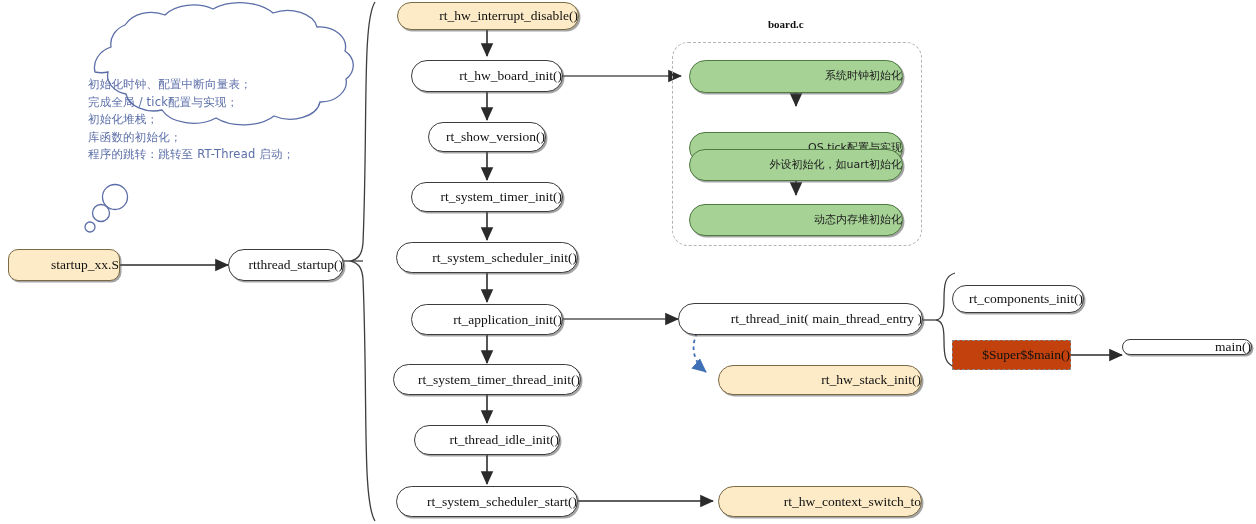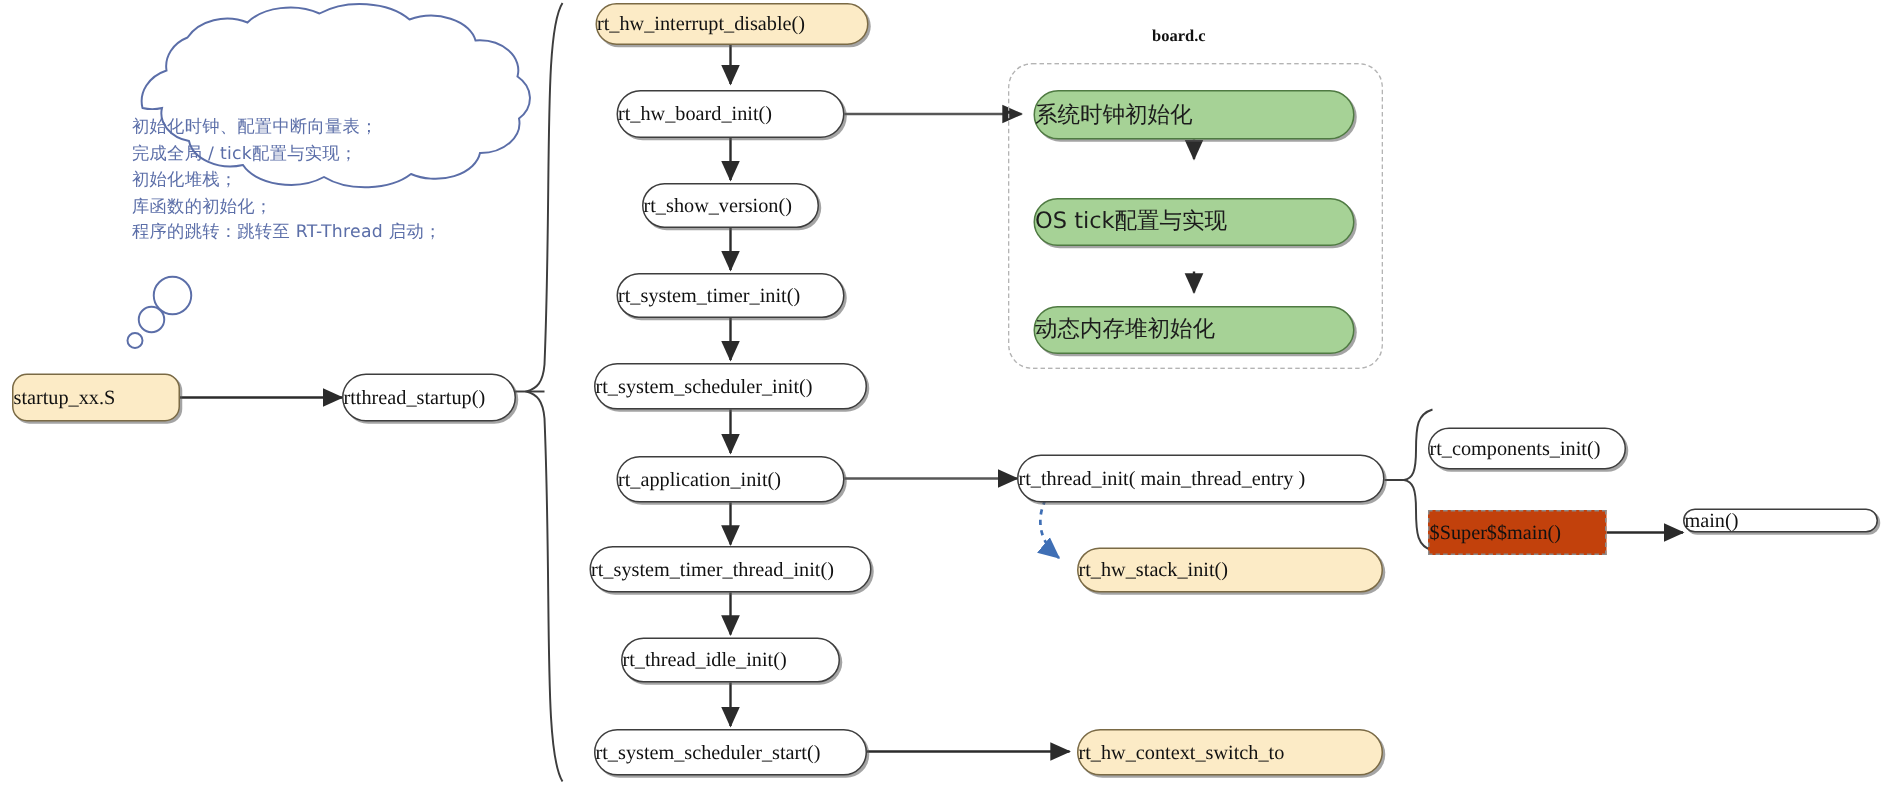--- a/index.html
+++ b/index.html
@@ -1,27 +1,27 @@
 <!DOCTYPE html>
 <html><head>
 <meta charset="utf-8">
 <style>
   html,body{margin:0;padding:0;background:#ffffff;}
   body{font-family:"Liberation Serif", serif;}
   #canvas{position:relative;width:1256px;height:524px;background:#ffffff;overflow:hidden;}
   svg.layer{position:absolute;left:0;top:0;width:1256px;height:524px;pointer-events:none;}
 
   .node{position:absolute;box-sizing:border-box;display:flex;align-items:center;
-        justify-content:flex-start;text-align:center;border:1.4px solid #3d3d3d;
+        justify-content:flex-end;text-align:center;border:1.4px solid #3d3d3d;
         border-radius:16px;background:#ffffff;color:#111;
         font-family:"Liberation Serif", serif;font-size:13.5px;line-height:1.15;
         box-shadow:1.5px 1.5px 0 rgba(90,90,90,.55);}
   .node.yellow{background:#fcebc6;border-color:#7a6a45;}
   .node.green{background:#a6d296;border-color:#4f7a42;border-radius:18px;}
-  .node.green span{font-family:"DejaVu Sans","Liberation Sans",sans-serif;font-size:15px;color:#1c1c1c;}
+  .node.green span{font-family:"DejaVu Sans","Liberation Sans",sans-serif;font-size:11px;color:#1c1c1c;}
   .node.dashed{border:1.3px dashed #8a8a8a;border-radius:0;background:#c2410c;box-shadow:none;}
 
   .group-box{position:absolute;box-sizing:border-box;border:1.3px dashed #b4b4b4;
              border-radius:16px;background:transparent;}
   .group-title{position:absolute;font-family:"Liberation Serif",serif;font-weight:bold;
                font-size:11px;color:#111;}
 
   .cloud-text{position:absolute;color:#5b6ea8;
               font-family:"DejaVu Sans","Liberation Sans",sans-serif;
               font-size:11.5px;line-height:17.5px;white-space:pre;letter-spacing:.2px;}
@@ -153,20 +153,23 @@
 
   <div class="group-box" style="left:672px;top:42px;width:250px;height:204px;"></div>
   <div class="group-title" style="left:768px;top:18px;">board.c</div>
 
   <div class="node green" style="left:689px;top:60px;width:214px;height:33px;">
     <span>系统时钟初始化</span>
   </div>
   <div class="node green" style="left:689px;top:105px;width:214px;height:32px;margin-top:27px;">
     <span>OS tick配置与实现</span>
   </div>
+  <div class="node green" style="left:689px;top:149px;width:214px;height:32px;">
+    <span>外设初始化，如uart初始化</span>
+  </div>
   <div class="node green" style="left:689px;top:204px;width:214px;height:32px;">
     <span>动态内存堆初始化</span>
   </div>
 
   <div class="node" style="left:678px;top:303px;width:245px;height:32px;">
     <span>rt_thread_init( main_thread_entry )</span>
   </div>
 
   <div class="node yellow" style="left:718px;top:365px;width:204px;height:30px;">
     <span>rt_hw_stack_init()</span>

